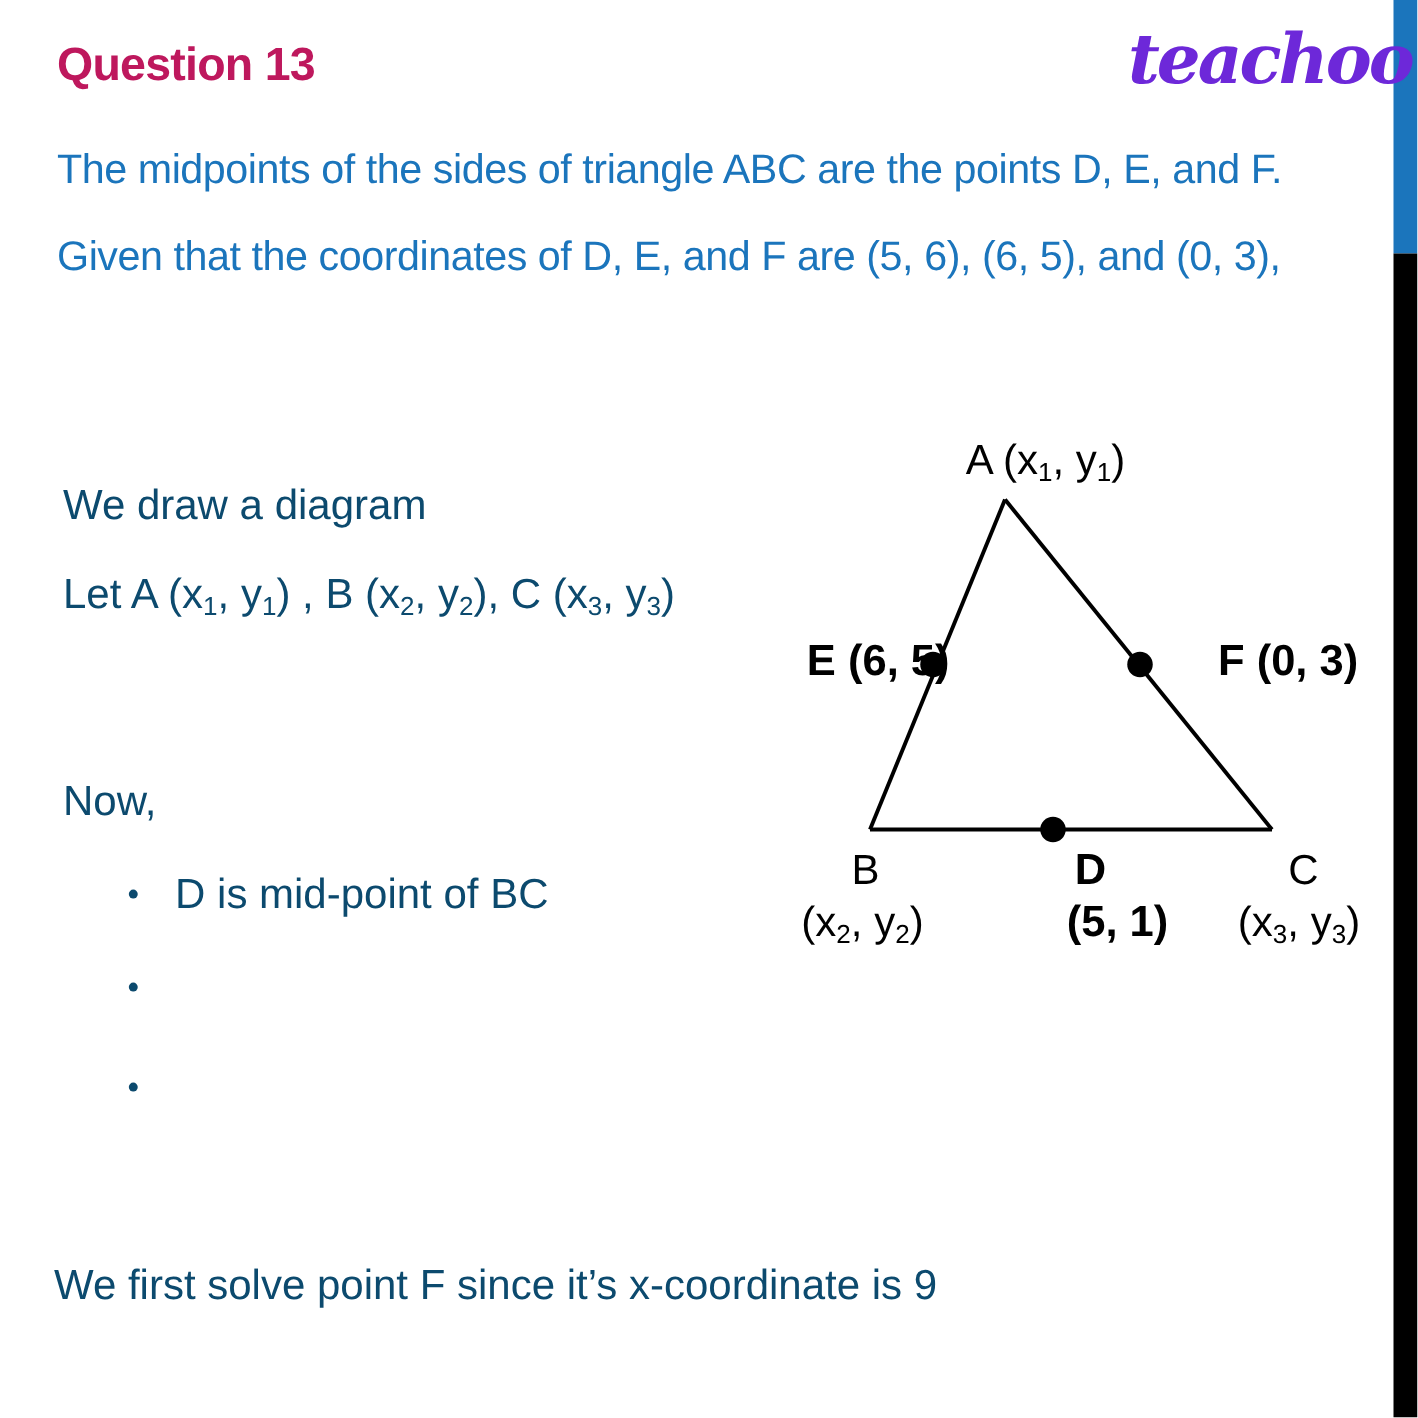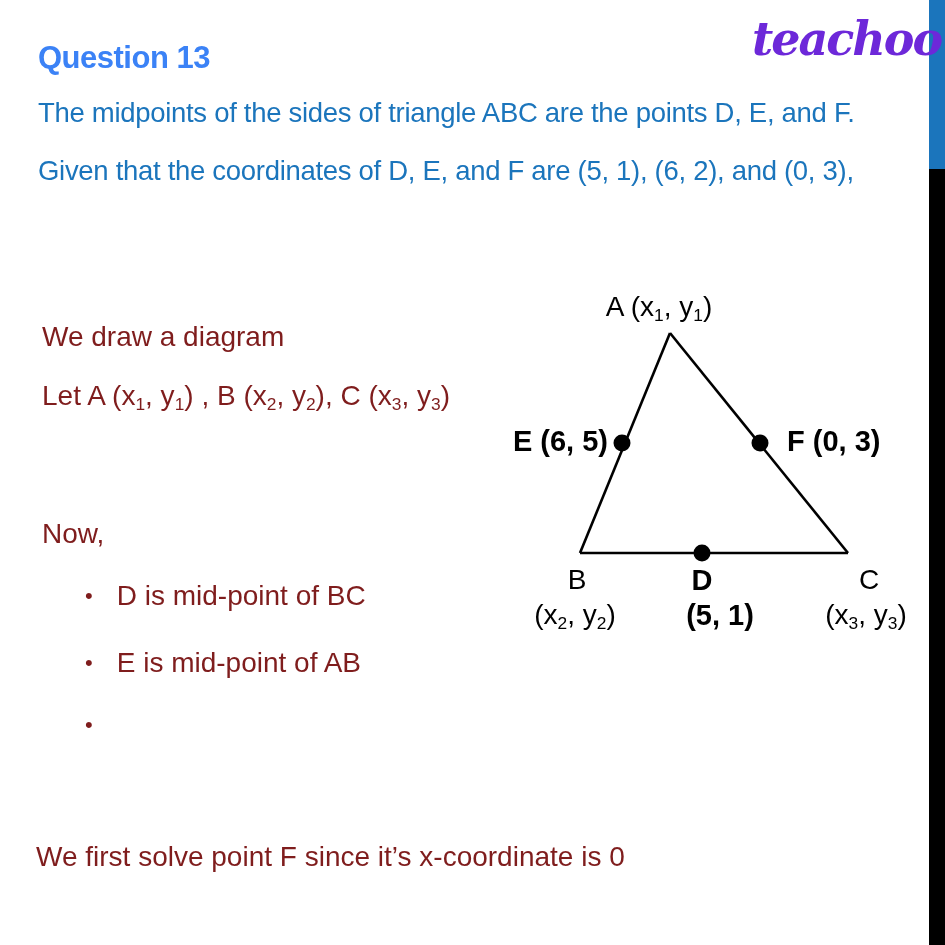--- a/index.html
+++ b/index.html
@@ -8,23 +8,23 @@
     position: relative;
     background: #ffffff;
     overflow: hidden;
     font-family: "Liberation Sans", sans-serif;
     color: #000000;
   }
   .abs { position: absolute; }
 
   
   .q-title {
-    left: 38px; top: 40px;
+    left: 38px; top: 25px;
     font-size: 31px; font-weight: bold;
-    color: #3b82f6;
+    color: #be185d;
     letter-spacing: -0.5px;
   }
   .logo {
     left: 752px; top: 12px;
     font-family: "DejaVu Serif", serif;
     font-style: italic; font-weight: bold;
     font-size: 46px;
     letter-spacing: -2px;
     color: #6d28d9;
   }
@@ -35,37 +35,37 @@
     font-size: 27.5px;
     line-height: 57.5px;
     color: #1b75bc;
     letter-spacing: -0.3px;
     white-space: nowrap;
   }
 
   
   .body-line {
     font-size: 28px;
-    color: #7f1d1d;
+    color: #0c4a6e;
     white-space: nowrap;
   }
   .bullet-row { display: flex; align-items: baseline; }
   .bullet-glyph {
     font-size: 22px;
     margin-right: 24px;
     position: relative; top: -2px;
   }
 
   
   .dlabel {
     font-size: 28px;
     white-space: nowrap;
     color: #000000;
   }
-  .dlabel.bold { font-weight: bold; font-size: 29px; }
+  .dlabel.bold { font-weight: bold; font-size: 29px; margin-left: 25px; }
   .center-x { transform: translateX(-50%); }
   .right-align { transform: translateX(-100%); }
   sub {
     font-size: 0.62em;
     vertical-align: -0.28em;
     line-height: 0;
   }
 
   
   .edge-bar-blue {
@@ -83,53 +83,52 @@
 <body>
 
 <div class="abs edge-bar-blue"></div>
 <div class="abs edge-bar-black"></div>
 
 <div class="abs q-title">Question 13</div>
 <div class="abs logo">teachoo</div>
 
 <div class="abs question">
   <div>The midpoints of the sides of triangle ABC are the points D, E, and F.</div>
-  <div>Given that the coordinates of D, E, and F are (5, 1), (6, 2), and (0, 3),</div>
+  <div>Given that the coordinates of D, E, and F are (5, 6), (6, 5), and (0, 3),</div>
 </div>
 
 <div class="abs body-line" style="left:42px; top:321px;">We draw a diagram</div>
 
 <div class="abs body-line" style="left:42px; top:380px;">Let A (x<sub>1</sub>, y<sub>1</sub>) , B (x<sub>2</sub>, y<sub>2</sub>), C (x<sub>3</sub>, y<sub>3</sub>)</div>
 
 <div class="abs body-line" style="left:42px; top:518px;">Now,</div>
 
 <div class="abs body-line bullet-row" style="left:85px; top:580px;">
   <span class="bullet-glyph">•</span>
   <span>D is mid-point of BC</span>
 </div>
 <div class="abs body-line bullet-row" style="left:85px; top:647px;">
   <span class="bullet-glyph">•</span>
-  <span>E is mid-point of AB</span>
 </div>
 <div class="abs body-line bullet-row" style="left:85px; top:714px;">
   <span class="bullet-glyph">•</span>
 </div>
 
-<div class="abs body-line" style="left:36px; top:841px;">We first solve point F since it’s x-coordinate is 0</div>
+<div class="abs body-line" style="left:36px; top:841px;">We first solve point F since it’s x-coordinate is 9</div>
 
 <svg class="abs diagram-canvas" width="945" height="945" viewBox="0 0 945 945">
   <line x1="670" y1="333" x2="580" y2="553" stroke="#000" stroke-width="2.6"></line>
   <line x1="670" y1="333" x2="848" y2="553" stroke="#000" stroke-width="2.6"></line>
   <line x1="580" y1="553" x2="848" y2="553" stroke="#000" stroke-width="2.6"></line>
   <circle cx="622" cy="443" r="8.5" fill="#000"></circle>
   <circle cx="760" cy="443" r="8.5" fill="#000"></circle>
   <circle cx="702" cy="553" r="8.5" fill="#000"></circle>
 </svg>
 
-<div class="abs dlabel center-x" style="left:659px; top:291px;">A (x<sub>1</sub>, y<sub>1</sub>)</div>
+<div class="abs dlabel center-x" style="left:697px; top:291px;">A (x<sub>1</sub>, y<sub>1</sub>)</div>
 
 <div class="abs dlabel bold right-align" style="left:608px; top:425px;">E (6, 5)</div>
 
 <div class="abs dlabel bold" style="left:787px; top:425px;">F (0, 3)</div>
 
 <div class="abs dlabel center-x" style="left:577px; top:564px;">B</div>
 
 <div class="abs dlabel bold center-x" style="left:702px; top:564px;">D</div>
 
 <div class="abs dlabel center-x" style="left:869px; top:564px;">C</div>

